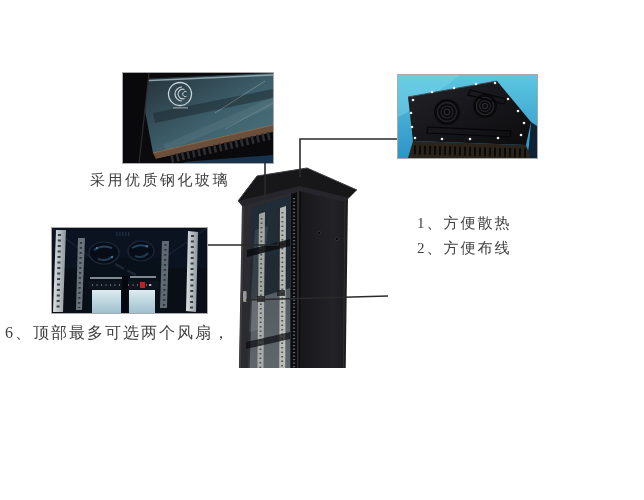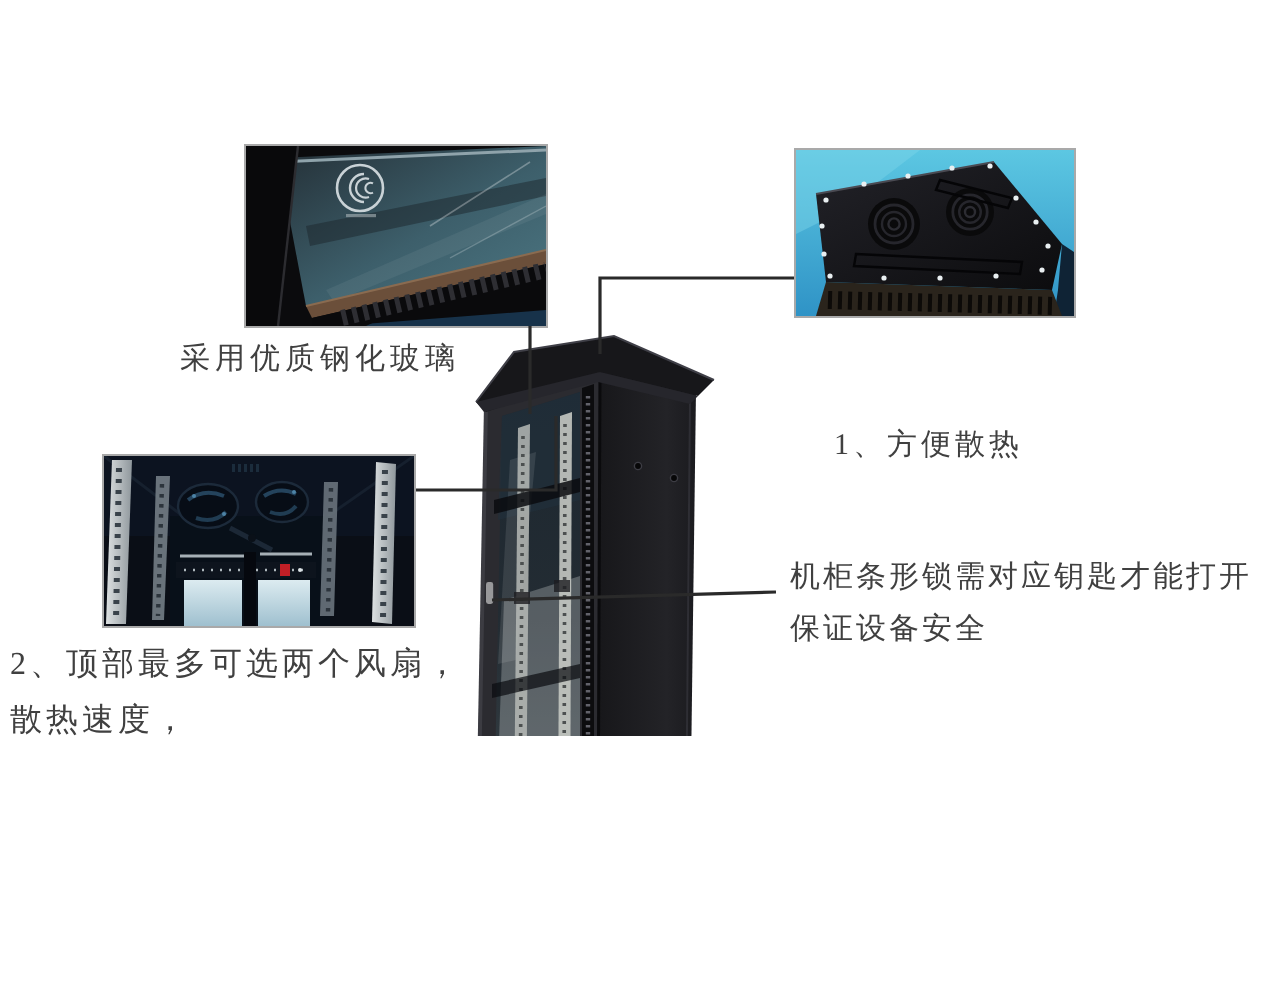--- a/index.html
+++ b/index.html
@@ -161,31 +161,27 @@
       <polygon points="77,62 103,62 103,85 77,85" fill="url(#gSky)"></polygon>
     </svg>
   </div>
 
   <div class="caption" id="cap-glass">
     <div>采用优质钢化玻璃</div>
   </div>
 
   <div class="caption" id="cap-top">
     <div>1、方便散热</div>
+    <div>2、方便布线</div>
   </div>
 
   <div class="caption" id="cap-interior">
-    <div>2、顶部最多可选两个风扇，</div>
-    <div>散热速度，</div>
-  </div>
-
-  <div class="caption" id="cap-lock">
-    <div>机柜条形锁需对应钥匙才能打开</div>
-    <div>保证设备安全</div>
-  </div>
+    <div>6、顶部最多可选两个风扇，</div>
+  </div>
+
 
   <svg id="overlay" viewBox="0 0 644 500">
     <defs>
       <linearGradient id="gSide" x1="0" y1="0" x2="1" y2="0">
         <stop offset="0" stop-color="#17171a"></stop>
           <stop offset="0.7" stop-color="#232327"></stop>
           <stop offset="1" stop-color="#1b1b1f"></stop>
       </linearGradient>
       <linearGradient id="gDoor" x1="0" y1="0" x2="0" y2="1">
         <stop offset="0" stop-color="#1d2730"></stop>

